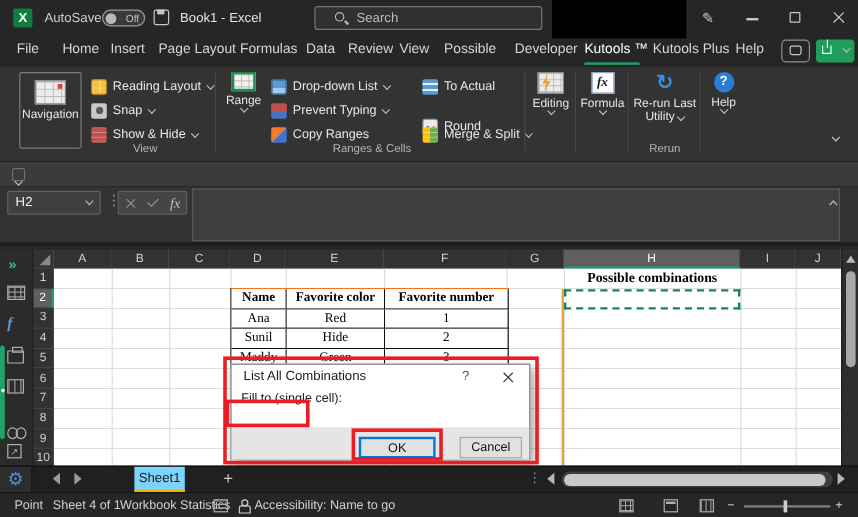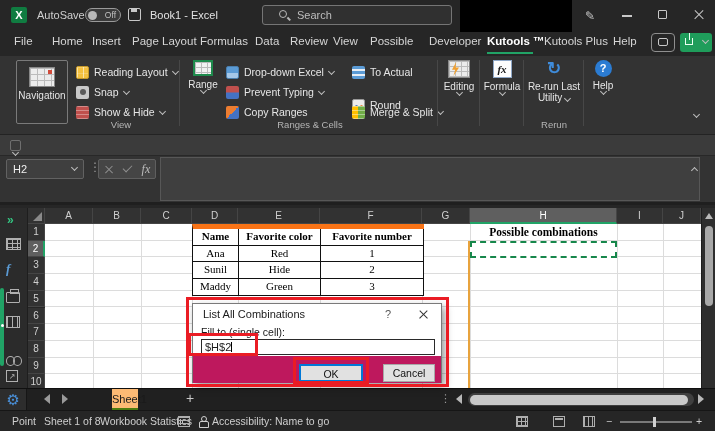--- a/index.html
+++ b/index.html
@@ -26,21 +26,21 @@
   .wctl{position:absolute;top:0;width:30px;height:30px;text-align:center;line-height:30px;color:#c8c8c8;}
   .pencil{font-size:12px;}
   .min-glyph{position:absolute;left:10px;top:15px;width:10px;height:1.5px;background:#c8c8c8;}
   .max-glyph{position:absolute;left:10px;top:10px;width:9px;height:9px;border:1.2px solid #c8c8c8;border-radius:1px;}
   .x1,.x2{position:absolute;left:9px;top:14px;width:12px;height:1.3px;background:#c8c8c8;}
   .x1{transform:rotate(45deg);} .x2{transform:rotate(-45deg);}
 
   
   #tabrow{position:absolute;left:0;top:30px;width:715px;height:26px;background:#262626;}
   .rtab{position:absolute;top:5px;font-size:11.5px;color:#d6d6d6;cursor:default;}
-  .rtab.active{color:#fff;font-weight:bold;}
+  .rtab.active{color:#fff;font-weight:normal;}
   #kutools-underline{position:absolute;left:487px;top:22px;width:46px;height:2px;background:#21a366;}
   #comment-btn{position:absolute;left:651px;top:3px;width:24px;height:19px;border:1px solid #8f8f8f;border-radius:4px;}
   #comment-btn .bub{position:absolute;left:6px;top:4px;width:10px;height:8px;border:1.3px solid #c8c8c8;border-radius:2px;}
   #share-btn{position:absolute;left:680px;top:3px;width:32px;height:19px;background:#1f9d5b;border-radius:3px;color:#eafff2;}
   #share-btn .sh{position:absolute;left:5px;top:5px;width:8px;height:7px;border:1.2px solid #eafff2;border-top:none;}
   #share-btn .sh::after{content:"";position:absolute;left:2.5px;top:-5px;width:1.5px;height:7px;background:#eafff2;}
   #share-btn .chv{position:absolute;right:4px;top:7px;}
 
   
   #ribbon{position:absolute;left:0;top:56px;width:715px;height:79px;background:#333333;border-bottom:1px solid #232323;}
@@ -122,22 +122,22 @@
   #corner::after{content:"";position:absolute;right:2px;bottom:2px;border-left:9px solid transparent;border-bottom:9px solid #8a8a8a;}
   .colhead{position:absolute;top:3px;height:16px;background:#323232;border-right:1px solid #454545;border-bottom:1px solid #454545;
            color:#d0d0d0;font-size:10px;text-align:center;line-height:15px;}
   .colhead.sel{background:#5f5f5f;color:#fff;border-bottom:2px solid #21a366;}
   .rowhead{position:absolute;left:28px;width:17px;height:16.7px;background:#323232;border-right:1px solid #454545;border-bottom:1px solid #454545;
            color:#d0d0d0;font-size:10px;text-align:center;line-height:16px;}
   .rowhead.sel{background:#5f5f5f;color:#fff;border-right:2px solid #21a366;}
   #grid{position:absolute;left:45px;top:19px;width:656px;height:167px;background:#fff;
         background-image:repeating-linear-gradient(180deg,transparent 0 15.7px,#dcdcdc 15.7px 16.7px);}
   .vgl{position:absolute;top:0;width:1px;height:167px;background:#dcdcdc;}
-  #dtable{position:absolute;left:192px;top:19px;display:grid;grid-template-columns:46px 82px 103px;grid-auto-rows:16.7px;
-          border-top:5px solid #f97316;border-left:1px solid #111;font-family:"Liberation Serif",serif;font-size:11px;color:#000;}
+  #dtable{position:absolute;left:192px;top:35px;display:grid;grid-template-columns:46px 82px 103px;grid-auto-rows:16.7px;
+          border-top:1px solid #f97316;border-left:1px solid #111;font-family:"Liberation Serif",serif;font-size:11px;color:#000;}
   #dtable div{border-right:1px solid #111;border-bottom:1px solid #111;text-align:center;line-height:15.5px;background:#fff;}
   #dtable .hd{font-weight:bold;}
   #h1cell{position:absolute;left:470px;top:19px;width:147px;height:16px;font-family:"Liberation Serif",serif;font-weight:bold;
           font-size:11.5px;color:#000;text-align:center;line-height:16px;}
   #h2ants{position:absolute;left:470px;top:36px;width:147px;height:17px;border:2px dashed #17874b;background:#fff;}
   #orange-line{position:absolute;left:468px;top:36px;width:2px;height:150px;background:#e8a33d;}
   #vsb{position:absolute;left:701px;top:3px;width:14px;height:183px;background:#2e2e2e;border-left:1px solid #1e1e1e;}
   #vsb .up{position:absolute;left:3px;top:5px;width:0;height:0;border-left:4px solid transparent;border-right:4px solid transparent;border-bottom:6px solid #b8b8b8;}
   #vsb .thumb{position:absolute;left:2.5px;top:18px;width:8px;height:80px;background:#a8a8a8;border-radius:4px;}
 
@@ -146,35 +146,35 @@
        box-shadow:3px 4px 8px rgba(0,0,0,.4);color:#1a1a1a;z-index:20;}
   #dlg-title{position:absolute;left:10px;top:4px;font-size:11px;}
   #dlg-help{position:absolute;left:192px;top:4px;font-size:11px;color:#555;}
   #dlg-close{position:absolute;left:224px;top:4px;width:14px;height:14px;}
   #dlg-close i{position:absolute;left:1px;top:6px;width:11px;height:1.3px;background:#333;}
   #dlg-close i:first-child{transform:rotate(45deg);} #dlg-close i:last-child{transform:rotate(-45deg);}
   #dlg-label{position:absolute;left:8px;top:22px;font-size:10.5px;text-align:center;}
   #dlg-input{position:absolute;left:8px;top:35px;width:234px;height:16px;background:#fff;border:1px solid #2a2a2a;
              font-size:11px;line-height:14px;padding-left:3px;}
   #dlg-input .caret{display:inline-block;width:1px;height:10px;background:#000;vertical-align:-1px;}
-  #dlg-footer{position:absolute;left:0;top:52px;width:248px;height:27px;background:#be185d;}
+  #dlg-footer{position:absolute;left:0;top:52px;width:248px;height:27px;background:#e5e5e5;}
   .dbtn{position:absolute;top:8px;height:18px;background:#e1e1e1;font-size:10.5px;text-align:center;line-height:16px;color:#111;}
   #ok-btn{left:106px;width:64px;border:2px solid #0078d7;}
   #cancel-btn{left:190px;width:52px;border:1px solid #a8a8a8;}
   .redbox{position:absolute;border:3px solid #ea1c24;z-index:30;}
 
   
   #tabbar{position:absolute;left:0;top:388px;width:715px;height:22px;background:#202020;border-top:1px solid #101010;}
   #gear-btn{position:absolute;left:0;top:0;width:27px;height:22px;background:#2d2d2d;border-right:1px solid #161616;
             color:#4a90d9;font-size:15px;text-align:center;line-height:21px;}
   .nav-ar{position:absolute;top:5px;width:0;height:0;border-top:5px solid transparent;border-bottom:5px solid transparent;}
   #tab-prev{left:44px;border-right:6px solid #9a9a9a;}
   #tab-next{left:62px;border-left:6px solid #9a9a9a;}
-  #sheet-tab{position:absolute;left:112px;top:0;width:26px;height:22px;background:#fdba74;color:#1a1a1a;font-size:11px;
-             text-align:center;line-height:20px;border-bottom:3px solid #4d7c0f;}
+  #sheet-tab{position:absolute;left:112px;top:0;width:42px;height:22px;background:#7dd3fc;color:#1a1a1a;font-size:11px;
+             text-align:center;line-height:20px;border-bottom:3px solid #eab308;}
   #add-sheet{position:absolute;left:186px;top:1px;color:#c8c8c8;font-size:14px;}
   #tb-dots{position:absolute;left:440px;top:3px;color:#9a9a9a;font-size:11px;}
   #hsb-left{left:456px;border-right:6px solid #b8b8b8;}
   #hsb-right{left:698px;border-left:6px solid #b8b8b8;}
   #hsb-track{position:absolute;left:468px;top:4px;width:226px;height:13px;background:#3f3f3f;border-radius:7px;}
   #hsb-thumb{position:absolute;left:2px;top:1.5px;width:218px;height:10px;background:#c9c9c9;border-radius:5px;}
 
   
   #statusbar{position:absolute;left:0;top:410px;width:715px;height:21px;background:#262626;border-top:1px solid #161616;
              font-size:10.5px;color:#cfcfcf;}
@@ -269,21 +269,21 @@
     <div class="glabel" style="left:76px;width:90px">View</div>
     <div class="gsep" style="left:179px"></div>
 
     <div class="rbig" style="left:184px;width:38px">
       <div class="range-ic"></div>
       <div class="blabel">Range</div>
       <span class="chv d"></span>
     </div>
     <div class="rit" style="left:226px;top:8px">
         <span class="ic13 ic-dropdown"></span>
-        <span>Drop-down Excel</span>
+        <span>Drop-down List</span>
         <span class="chv d"></span>
       </div>
     <div class="rit" style="left:226px;top:28px">
         <span class="ic13 ic-prevent"></span>
         <span>Prevent Typing</span>
         <span class="chv d"></span>
       </div>
     <div class="rit" style="left:226px;top:48px">
         <span class="ic13 ic-copy"></span>
         <span>Copy Ranges</span>
@@ -423,21 +423,20 @@
   </div>
 
   <div id="dlg">
     <span id="dlg-title">List All Combinations</span>
     <span id="dlg-help">?</span>
     <div id="dlg-close">
         <i></i>
         <i></i>
       </div>
     <div id="dlg-label">Fill to (single cell):</div>
-    <div id="dlg-input"><span>$H$2</span><span class="caret"></span></div>
     <div id="dlg-footer">
       <div class="dbtn" id="ok-btn">OK</div>
       <div class="dbtn" id="cancel-btn">Cancel</div>
     </div>
   </div>
   <div class="redbox" style="left:186px;top:297px;width:263px;height:90px"></div>
   <div class="redbox" style="left:188px;top:333px;width:70px;height:23px;z-index:31"></div>
   <div class="redbox" style="left:293px;top:357px;width:76px;height:27px;z-index:31"></div>
 
   <div id="tabbar">
@@ -449,21 +448,21 @@
     <span id="tb-dots">⋮</span>
     <div class="nav-ar" id="hsb-left"></div>
     <div id="hsb-track">
         <div id="hsb-thumb"></div>
       </div>
     <div class="nav-ar" id="hsb-right"></div>
   </div>
 
   <div id="statusbar">
     <span class="st" style="left:12px">Point</span>
-    <span class="st" style="left:44px">Sheet 1 of 8</span>
+    <span class="st" style="left:44px">Sheet 4 of 1</span>
     <span class="st" style="left:100px">Workbook Statistics</span>
     <div id="disp-ic"></div>
     <div id="acc-ic"></div>
     <span class="st" style="left:212px">Accessibility: Name to go</span>
     <div class="vic grid" style="left:516px"></div>
     <div class="vic pl" style="left:553px"></div>
     <div class="vic pb" style="left:583px"></div>
     <span class="st" style="left:606px">−</span>
     <div id="zoom-track">
         <div id="zoom-handle"></div>

